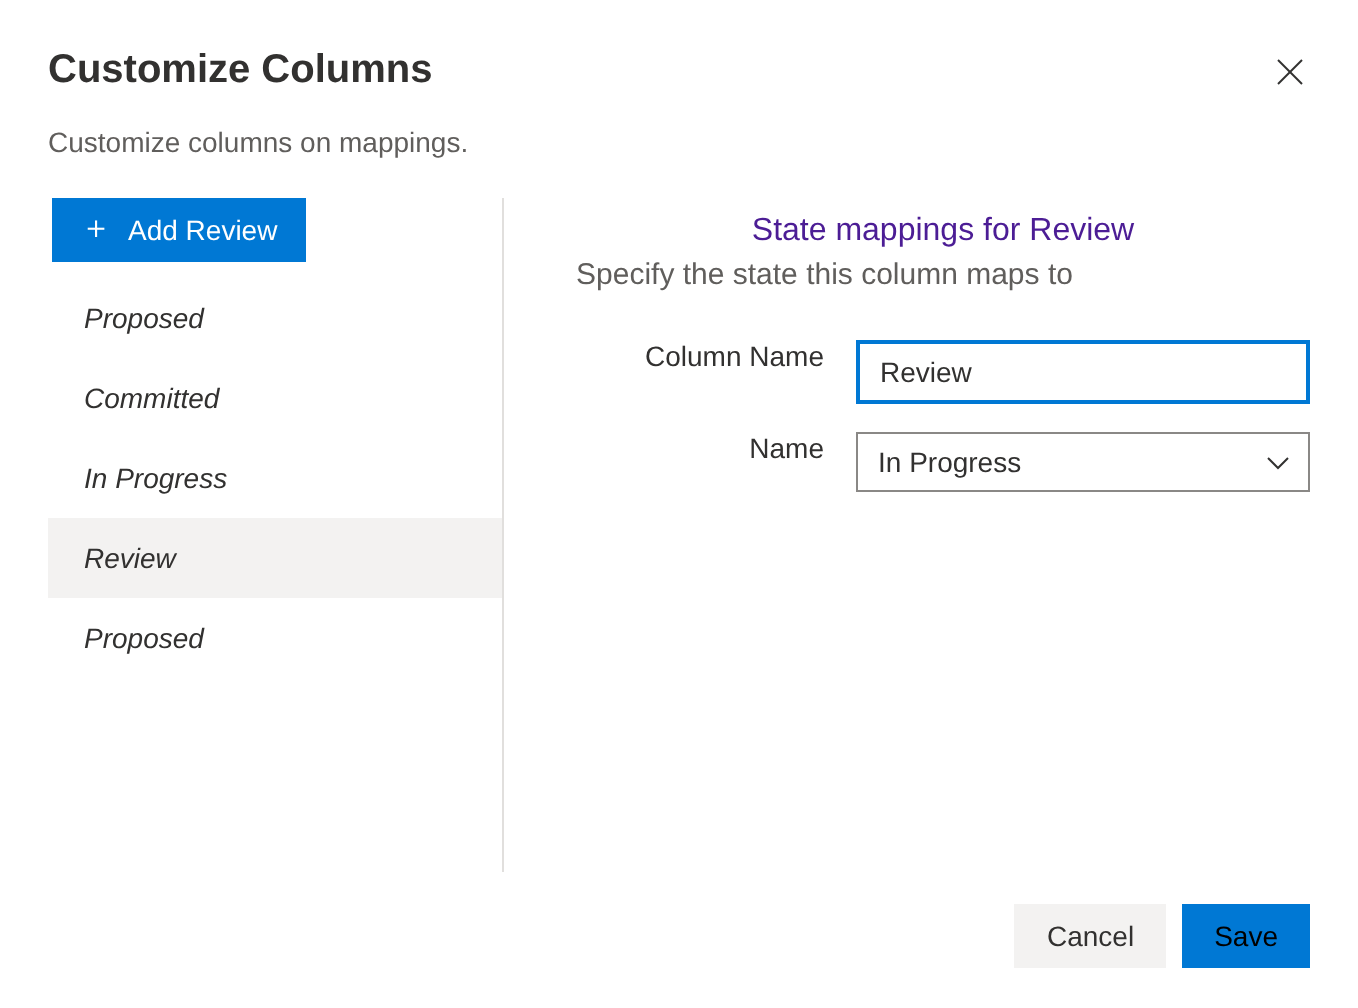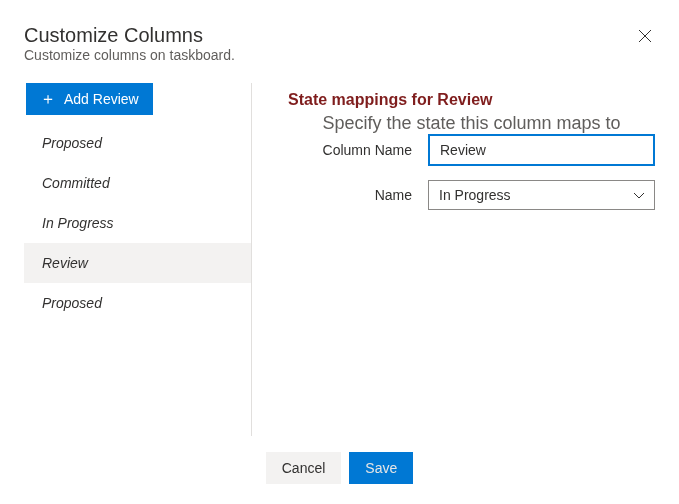--- a/index.html
+++ b/index.html
@@ -22,23 +22,23 @@
       height: 100%;
       display: flex;
       flex-direction: column;
     }
     .header {
       position: relative;
       margin-bottom: 20px;
     }
     .title {
       font-size: 20px;
-      font-weight: 400;
-      color: #323130;
-      margin-bottom: 0;
+      font-weight: 700;
+      color: #323130;
+      margin-bottom: 16px;
     }
     .subtitle {
       font-size: 14px;
       color: #605e5c;
     }
     .close-btn {
       position: absolute;
       top: 2px;
       right: 0;
       width: 20px;
@@ -90,32 +90,32 @@
     }
     .col-item.selected {
       background: #f3f2f1;
     }
     .main {
       flex: 1;
       padding: 8px 0 0 36px;
     }
     .section-title {
       font-size: 16px;
-      font-weight: 700;
-      color: #7f1d1d;
+      font-weight: 400;
+      color: #4c1d95;
       margin-bottom: 4px;
+      text-align: center;
     }
     .section-desc {
-      font-size: 18px;
+      font-size: 15px;
       color: #605e5c;
-      text-align: center;
+      margin-bottom: 24px;
     }
     .field-row {
       display: flex;
-      align-items: center;
       margin-bottom: 14px;
     }
     .field-label {
       width: 140px;
       text-align: right;
       padding-right: 16px;
       color: #323130;
     }
     .text-input {
       flex: 1;
@@ -145,47 +145,47 @@
     .chevron {
       position: absolute;
       right: 10px;
       top: 50%;
       transform: translateY(-50%);
       pointer-events: none;
       color: #323130;
     }
     .footer {
       display: flex;
-      justify-content: center;
+      justify-content: flex-end;
       gap: 8px;
       padding: 16px 0 20px 0;
     }
     .btn {
       border: none;
       padding: 8px 16px;
       font-size: 14px;
       font-family: inherit;
       cursor: pointer;
     }
     .btn-secondary {
       background: #f3f2f1;
       color: #323130;
     }
     .btn-primary {
       background: #0078d4;
-      color: #e5e5e5;
+      color: #000000;
     }
   </style>
 </head>
 <body>
 
 <div class="dialog">
   <div class="header">
     <div class="title">Customize Columns</div>
-    <div class="subtitle">Customize columns on taskboard.</div>
+    <div class="subtitle">Customize columns on mappings.</div>
     <div class="close-btn">
       <svg width="14" height="14" viewBox="0 0 14 14">
         <line x1="1" y1="1" x2="13" y2="13" stroke="currentColor" stroke-width="1"></line>
         <line x1="13" y1="1" x2="1" y2="13" stroke="currentColor" stroke-width="1"></line>
       </svg>
     </div>
   </div>
 
   <div class="body">
     <div class="sidebar">

